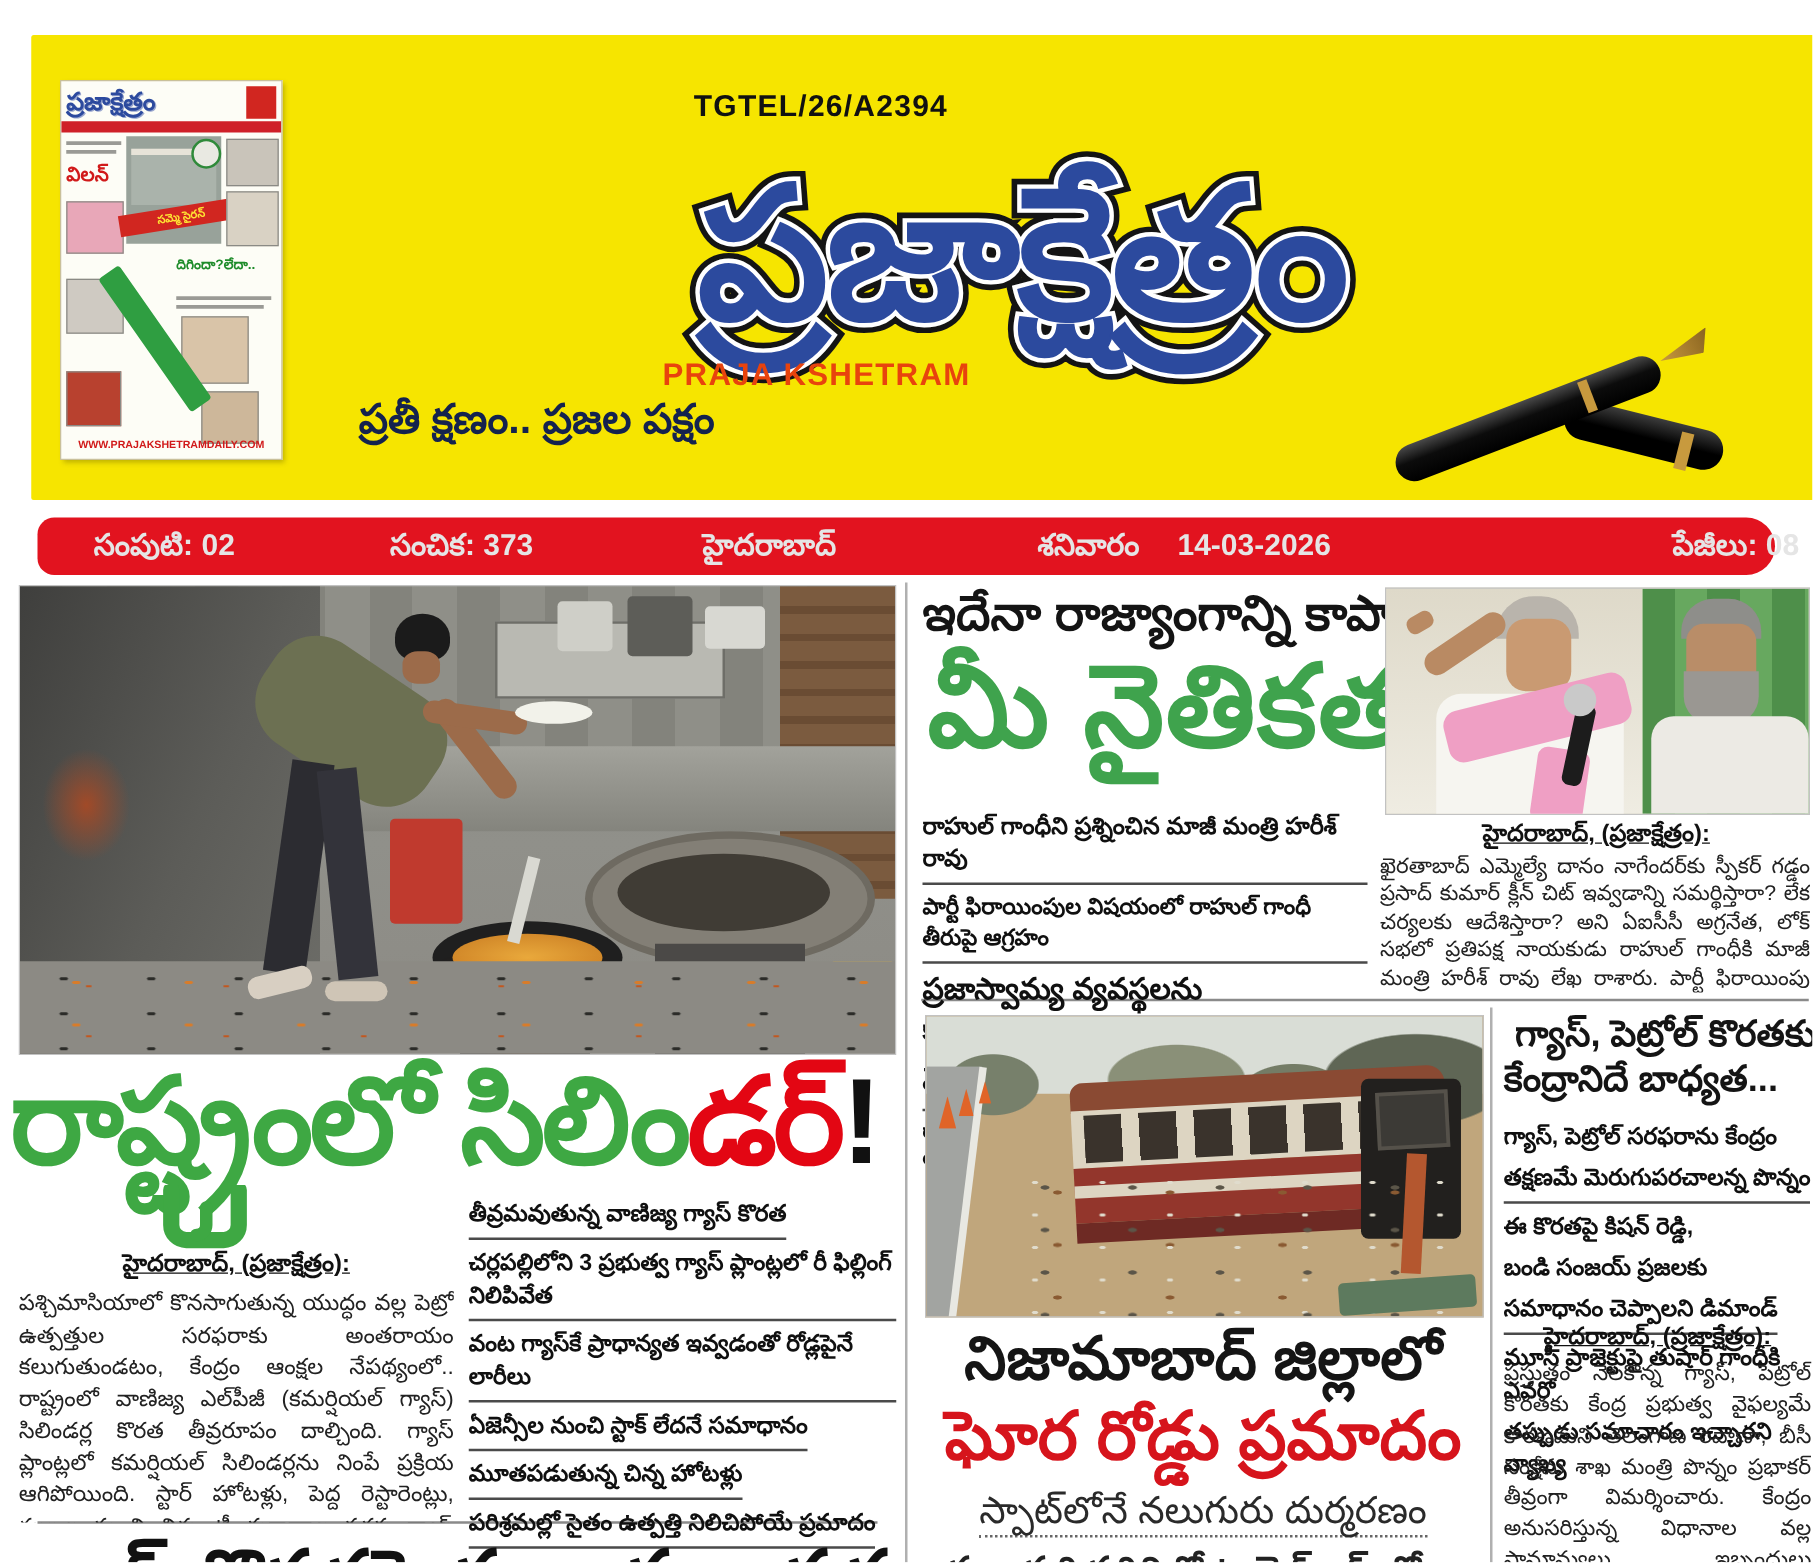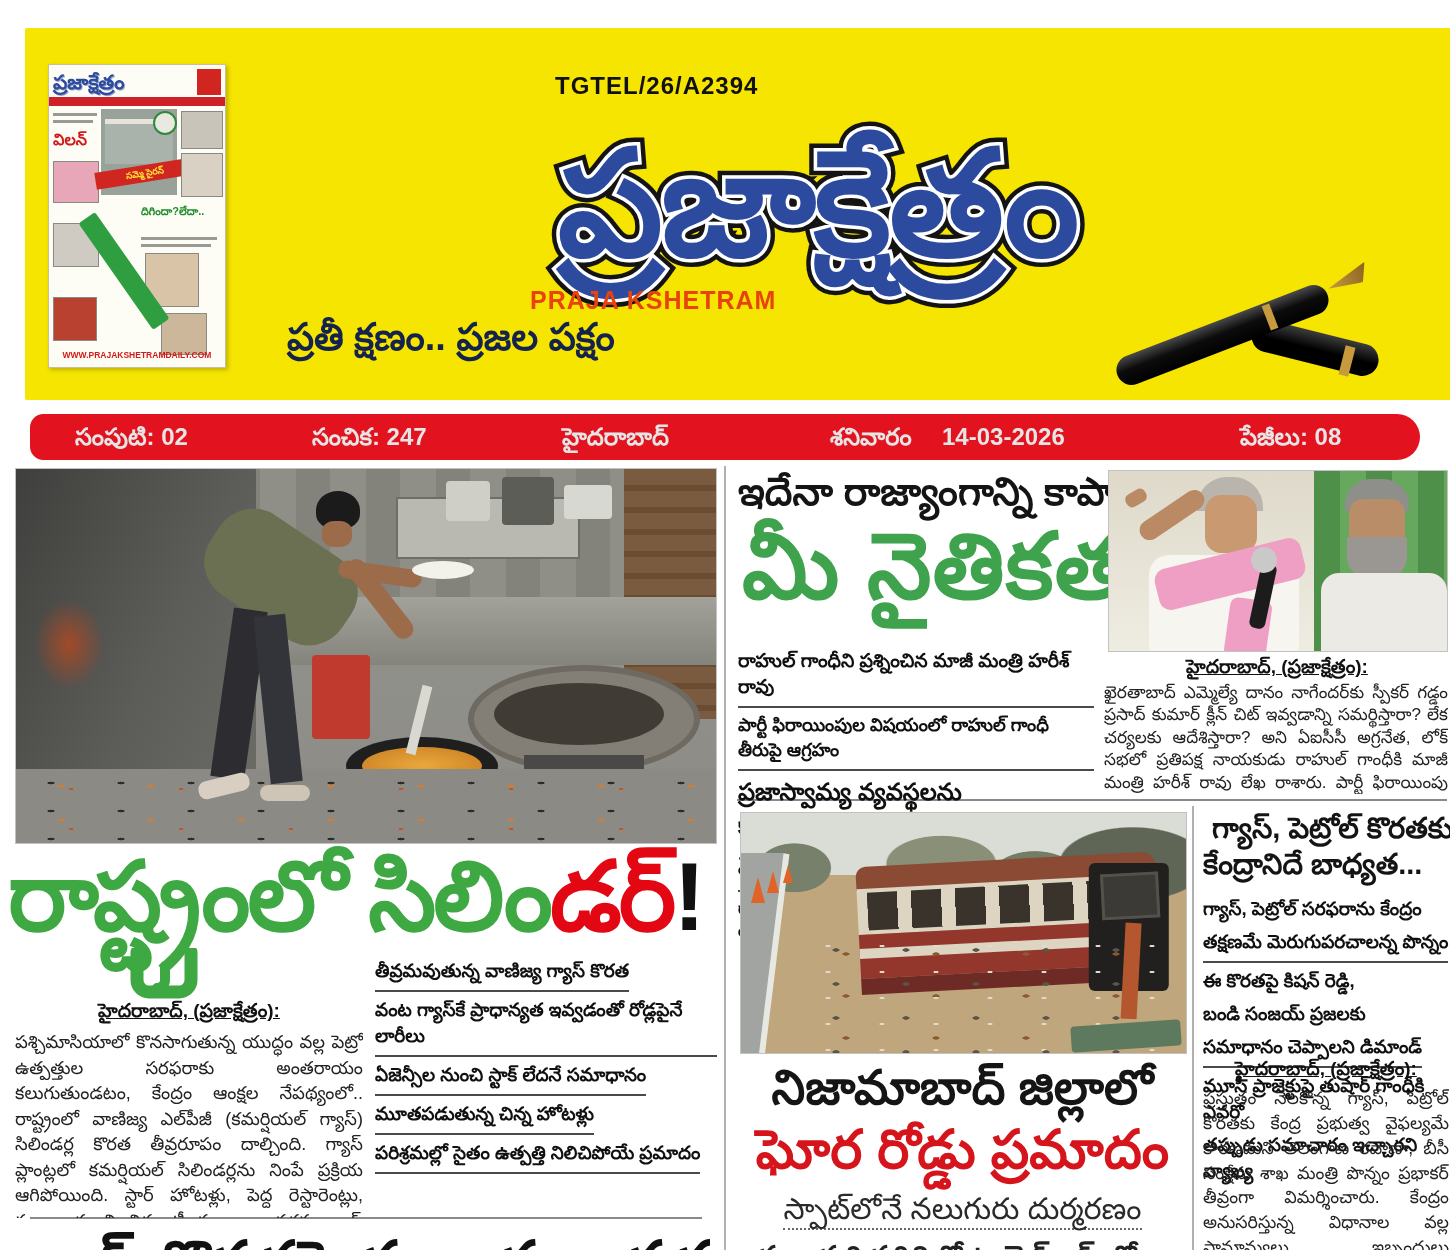--- a/index.html
+++ b/index.html
@@ -11,21 +11,21 @@
   .masthead{left:25px;top:28px;width:1428px;height:372px;background:#F6E500;border-radius:2px;}
   .regno{left:530px;top:44px;font-size:24px;font-weight:bold;color:#111;letter-spacing:1px;}
   .logo-layer{left:205px;top:48px;width:1175px;height:255px;line-height:255px;text-align:center;
               font-size:148px;font-weight:bold;white-space:nowrap;letter-spacing:-2px;}
   .logo-black{-webkit-text-stroke:16px #141414;color:#141414;
               text-shadow:0 0 2px #141414,4px 4px 0 #141414,-4px 4px 0 #141414,4px -4px 0 #141414,-4px -4px 0 #141414;}
   .logo-white{-webkit-text-stroke:7px #ffffff;color:#ffffff;text-shadow:none;}
   .logo-blue{color:#2C4A9E;-webkit-text-stroke:0;}
   .praja-eng{left:505px;top:258px;width:240px;text-align:center;font-size:25px;font-weight:bold;
              color:#E8430D;letter-spacing:1px;white-space:nowrap;}
-  .tagline{left:262px;top:288px;font-size:38px;font-weight:bold;color:#14224E;white-space:nowrap;}
+  .tagline{left:262px;top:288px;font-size:33px;font-weight:bold;color:#14224E;white-space:nowrap;}
 
   
   .thumb{left:23px;top:36px;width:176px;height:302px;background:#fdfdf6;border:1px solid #c9c09a;
          box-shadow:2px 2px 4px rgba(90,80,0,.35);overflow:hidden;}
   .t-logo{left:4px;top:6px;font-size:20px;font-weight:bold;color:#2C4A9E;white-space:nowrap;
           text-shadow:1px 1px 0 #9aa7cf;}
   .t-redline{left:0;top:32px;width:176px;height:9px;background:#cf2028;}
   .t-line{height:3px;background:#9a9a95;}
   .t-vilan{left:4px;top:66px;font-size:16px;font-weight:bold;color:#d11a1a;}
   .t-mainimg{left:52px;top:44px;width:76px;height:86px;background:#98a29a;}
@@ -128,25 +128,25 @@
       <div class="abs pen-cap"></div>
       <div class="abs pen-capband"></div>
       <div class="abs pen-barrel"></div>
       <div class="abs pen-band"></div>
       <div class="abs pen-nib"></div>
     </div>
   </div>
 
   <div class="abs infobar">
     <span class="abs ib" style="left:45px;">సంపుటి: 02</span>
-    <span class="abs ib" style="left:282px;">సంచిక: 247</span>
+    <span class="abs ib" style="left:282px;">సంచిక: 373</span>
     <span class="abs ib" style="left:532px;">హైదరాబాద్</span>
     <span class="abs ib" style="left:800px;">శనివారం</span>
     <span class="abs ib" style="left:912px;">14-03-2026</span>
-    <span class="abs ib" style="left:1210px;text-align:center;">పేజీలు: 08</span>
+    <span class="abs ib" style="left:1308px;text-align:center;">పేజీలు: 08</span>
   </div>
 
   <div class="abs vrule" style="left:724px;top:466px;height:784px;"></div>
   <div class="abs vrule" style="left:1192px;top:806px;height:444px;"></div>
   <div class="abs hrule" style="left:737px;top:799px;width:710px;"></div>
   <div class="abs hrule" style="left:30px;top:1217px;width:672px;"></div>
 
   <div class="abs photo kitchen">
     <div class="abs" style="left:0;top:0;width:700px;height:130px;background:repeating-linear-gradient(90deg,#83837c 0 34px,#8f8f88 34px 70px);"></div>
     <div class="abs" style="left:608px;top:0;width:92px;height:250px;background:repeating-linear-gradient(#7b5b3f 0 16px,#6a4c33 16px 22px);"></div>
@@ -193,20 +193,21 @@
 
   <div class="abs dateline" style="left:15px;top:1000px;width:348px;">హైదరాబాద్, (ప్రజాక్షేత్రం):</div>
   <div class="abs bodytxt" style="left:15px;top:1030px;width:348px;height:188px;overflow:hidden;">
     <span>పశ్చిమాసియాలో కొనసాగుతున్న యుద్ధం వల్ల పెట్రో ఉత్పత్తుల సరఫరాకు అంతరాయం కలుగుతుండటం, కేంద్రం ఆంక్షల నేపథ్యంలో.. రాష్ట్రంలో వాణిజ్య ఎల్‌పీజీ (కమర్షియల్ గ్యాస్) సిలిండర్ల కొరత తీవ్రరూపం దాల్చింది. గ్యాస్ ప్లాంట్లలో కమర్షియల్ సిలిండర్లను నింపే ప్రక్రియ ఆగిపోయింది. స్టార్ హోటళ్లు, పెద్ద రెస్టారెంట్లు, క్లబ్బుల నుంచి చిన్న టీ దుకాణాల వరకు గ్యాస్ కోసం ఏజెన్సీల చుట్టూ తిరుగుతున్న పరిస్థితి నెలకొంది.</span><br>
     
     
   </div>
 
   <div class="abs" style="left:375px;top:960px;width:342px;font-size:18.5px;">
     <span class="sh-item">తీవ్రమవుతున్న వాణిజ్య గ్యాస్ కొరత</span>
+    <span class="sh-item">చర్లపల్లిలోని 3 ప్రభుత్వ గ్యాస్ ప్లాంట్లలో రీ ఫిల్లింగ్ నిలిపివేత</span>
     <span class="sh-item">వంట గ్యాస్‌కే ప్రాధాన్యత ఇవ్వడంతో రోడ్లపైనే లారీలు</span>
     <span class="sh-item">ఏజెన్సీల నుంచి స్టాక్ లేదనే సమాధానం</span>
     <span class="sh-item">మూతపడుతున్న చిన్న హోటళ్లు</span>
     <span class="sh-item">పరిశ్రమల్లో సైతం ఉత్పత్తి నిలిచిపోయే ప్రమాదం</span>
 
   </div>
 
   <div class="abs clip" style="left:10px;top:1228px;width:700px;height:22px;">
     <span class="cuthead">గ్యాస్ కొరతపై సర్కారు అప్రమత్తం</span>
   </div>

